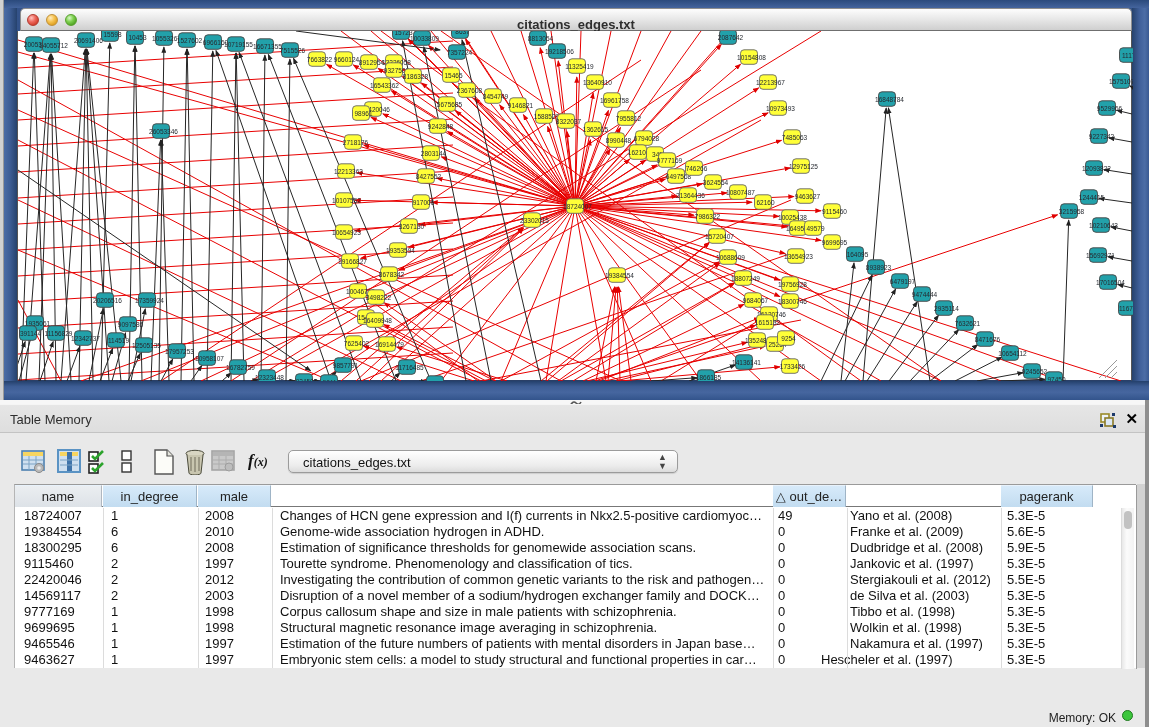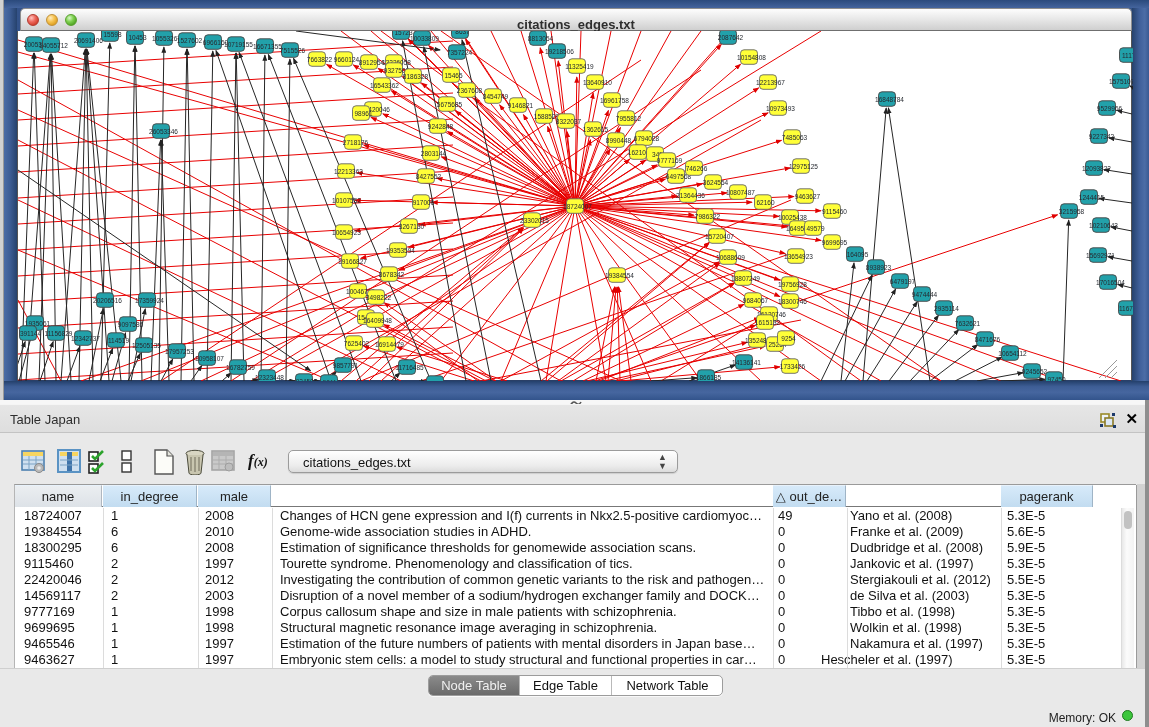--- a/index.html
+++ b/index.html
@@ -857,21 +857,21 @@
       </g>
       <path d="M1098,378 l18,-18 M1104,378 l12,-12 M1110,378 l6,-6" stroke="#999" stroke-width="1" fill="none"></path>
     </svg>
   </div>
 <div id="panel">
  <div style="position:absolute;left:0;top:0;width:1149px;height:4px;background:#f7f7f7"></div>
     <svg style="position:absolute;left:568px;top:0px" width="14" height="7" viewBox="0 0 14 7">
       <path d="M2 6 Q5 0 8 3 Q11 6 13 2" stroke="#555" stroke-width="1.6" fill="none"></path>
     </svg>
     <div id="phead">
-      <div class="pt">Table Japan</div>
+      <div class="pt">Table Memory</div>
    <svg style="position:absolute;right:33px;top:7px" width="16" height="16" viewBox="0 0 16 16">
      <rect x="1" y="2" width="8" height="8" fill="#eef3f8" stroke="#9a8a28" stroke-width="1.6"></rect>
      <rect x="5" y="6" width="8" height="8" fill="#dce8f4" stroke="#8a7a28" stroke-width="1.6"></rect>
      <rect x="12" y="1" width="3" height="3" fill="#1c3a6b"></rect>
         <rect x="0" y="12" width="3" height="3" fill="#1c3a6b"></rect>
         <rect x="13" y="13" width="3" height="3" fill="#1c3a6b"></rect>
    </svg>
    <div style="position:absolute;right:11px;top:5px;font-size:15px;font-weight:bold;color:#000">✕</div>
  </div>
  <div id="toolbar">
@@ -934,21 +934,21 @@
           <span class="c" style="left:190px;width:64px">2008</span>
           <span class="c" style="left:265px;width:490px">Changes of HCN gene expression and I(f) currents in Nkx2.5-positive cardiomyoc…</span>
           <span class="c" style="left:763px;width:66px">49</span>
           <span class="c" style="left:835px;width:148px">Yano et al. (2008)</span>
           <span class="c" style="left:992px;width:85px">5.3E-5</span>
         </div>
         <div class="r" style="top:16px">
           <span class="c" style="left:9px;width:78px">19384554</span>
           <span class="c" style="left:96px;width:85px">6</span>
           <span class="c" style="left:190px;width:64px">2010</span>
-          <span class="c" style="left:265px;width:490px">Genome-wide association studies in ADHD.</span>
+          <span class="c" style="left:265px;width:490px">Genome-wide association hydrogen in ADHD.</span>
           <span class="c" style="left:763px;width:66px">0</span>
           <span class="c" style="left:835px;width:148px">Franke et al. (2009)</span>
           <span class="c" style="left:992px;width:85px">5.6E-5</span>
         </div>
         <div class="r" style="top:32px">
           <span class="c" style="left:9px;width:78px">18300295</span>
           <span class="c" style="left:96px;width:85px">6</span>
           <span class="c" style="left:190px;width:64px">2008</span>
           <span class="c" style="left:265px;width:490px">Estimation of significance thresholds for genomewide association scans.</span>
           <span class="c" style="left:763px;width:66px">0</span>
@@ -1022,23 +1022,16 @@
   <div style="position:absolute;top:23px;left:88px;width:1px;height:160px;background:#dcdcdc"></div>
       <div style="position:absolute;top:23px;left:183px;width:1px;height:160px;background:#dcdcdc"></div>
       <div style="position:absolute;top:23px;left:257px;width:1px;height:160px;background:#dcdcdc"></div>
       <div style="position:absolute;top:23px;left:758px;width:1px;height:160px;background:#dcdcdc"></div>
       <div style="position:absolute;top:23px;left:832px;width:1px;height:160px;background:#dcdcdc"></div>
       <div style="position:absolute;top:23px;left:986px;width:1px;height:160px;background:#dcdcdc"></div>
       <div class="sb"></div>
       <div class="sbt"></div>
       <div style="position:absolute;left:1121px;top:0;width:1px;height:184px;background:#9a9a9a"></div>
  </div>
- <div id="btmbar">
-   <div id="segs">
-     <div class="seg" id="seg1">Node Table</div>
-     <div class="seg" id="seg2">Edge Table</div>
-     <div class="seg" id="seg3">Network Table</div>
-   </div>
- </div>
  <div id="mem">Memory: OK</div>
     <div id="memdot"></div>
  <div style="position:absolute;left:1137px;top:84px;width:9px;height:184px;background:#d2d2d2"></div>
     <div id="rstrip"></div>
 </div>
 </body></html>

